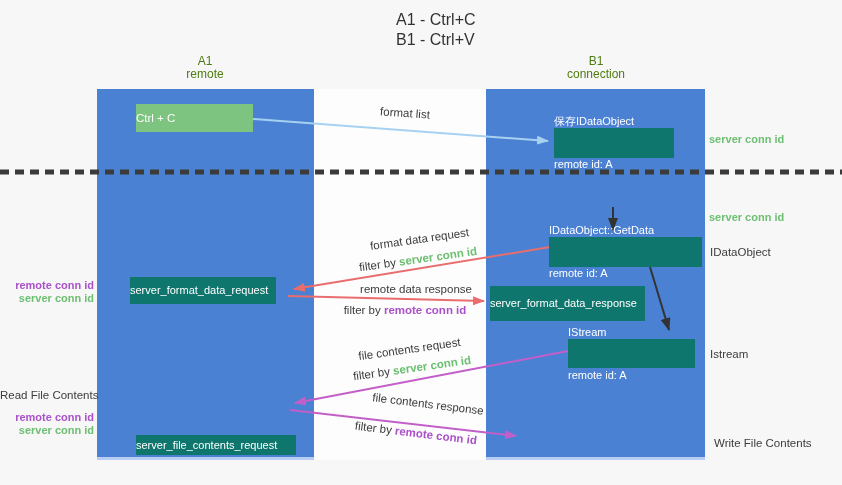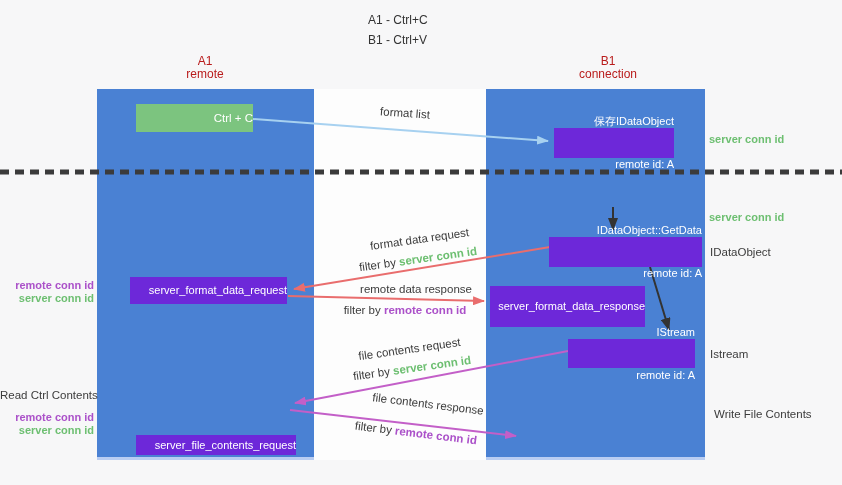--- a/index.html
+++ b/index.html
@@ -1,26 +1,26 @@
 <!DOCTYPE html>
 <html><head>
 <meta charset="utf-8">
 <style>
   html,body{margin:0;padding:0;background:#f7f7f8;}
   .stage{position:relative;width:842px;height:485px;background:#f7f7f8;overflow:hidden;
          font-family:"Liberation Sans","DejaVu Sans",sans-serif;color:#3c3c3c;}
   .whiteband{position:absolute;background:#fdfdfd;}
   .column{position:absolute;background:#4a81d3;border-bottom:3px solid #b9cdf2;}
   .svglayer{position:absolute;left:0;top:0;pointer-events:none;}
-  .box{position:absolute;display:flex;flex-direction:column;align-items:flex-end;justify-content:center;
+  .box{position:absolute;display:flex;flex-direction:column;align-items:flex-start;justify-content:center;
        text-align:center;color:#ffffff;font-size:11px;line-height:13px;white-space:nowrap;}
-  .box.orange{background:#6d28d9;gap:30px;}
+  .box.orange{background:#0f766e;gap:30px;}
   .box.green{background:#7cc47f;font-size:11.5px;}
-  .title{position:absolute;font-size:12px;line-height:20px;color:#333333;}
-  .colhead{position:absolute;width:120px;text-align:center;font-size:12px;line-height:13px;color:#b91c1c;}
+  .title{position:absolute;font-size:16px;line-height:20px;color:#333333;margin-left:28px;}
+  .colhead{position:absolute;width:120px;text-align:center;font-size:12px;line-height:13px;color:#4d7c0f;}
   .lbl{position:absolute;font-size:11.5px;color:#3c3c3c;white-space:nowrap;text-align:center;}
   .rot-n8{transform:rotate(-8deg);}
   .rot-p7{transform:rotate(7deg);}
   .rot-p4{transform:rotate(4deg);}
   .g{color:#6dbf71;font-weight:bold;}
   .p{color:#ab51c9;font-weight:bold;}
   .side{position:absolute;font-size:11px;line-height:13px;white-space:nowrap;}
   .side.right-align{text-align:right;}
   .blk{color:#3c3c3c;font-size:11.5px;font-weight:normal;}
 </style>
@@ -31,21 +31,21 @@
 
   <div class="title" style="left:368px;top:10px;">
     <div>A1 - Ctrl+C</div>
     <div>B1 - Ctrl+V</div>
   </div>
 
   <div class="colhead" style="left:145px;top:55px;">
     <div>A1</div>
     <div>remote</div>
   </div>
-  <div class="colhead" style="left:548px;top:55px;">
+  <div class="colhead" style="left:536px;top:55px;">
     <div>B1</div>
     <div>connection</div>
   </div>
 
   <div class="whiteband" style="left:314px;top:89px;width:172px;height:371px;"></div>
 
   <div class="column" style="left:97px;top:89px;width:217px;height:368px;"></div>
   <div class="column" style="left:486px;top:89px;width:219px;height:368px;"></div>
 
   <svg class="svglayer" width="842" height="485">
@@ -74,36 +74,36 @@
     <line x1="568" y1="351" x2="295" y2="403" stroke="#c35fc8" stroke-width="2" marker-end="url(#mmagenta)"></line>
     <line x1="290" y1="410" x2="516" y2="436" stroke="#c35fc8" stroke-width="2" marker-end="url(#mmagenta)"></line>
 
     <line x1="613" y1="207" x2="613" y2="230" stroke="#333333" stroke-width="2" marker-end="url(#mblack)"></line>
     <line x1="650" y1="267" x2="669" y2="330" stroke="#333333" stroke-width="2" marker-end="url(#mblack)"></line>
   </svg>
 
   <div class="box green" style="left:136px;top:104px;width:117px;height:28px;">
     <div>Ctrl + C</div>
   </div>
-  <div class="box orange" style="left:130px;top:277px;width:157px;height:27px;">
+  <div class="box orange" style="left:130px;top:277px;width:146px;height:27px;">
     <div>server_format_data_request</div>
   </div>
   <div class="box orange" style="left:136px;top:393px;width:160px;height:20px;margin-top:42px;">
     <div>server_file_contents_request</div>
   </div>
 
   <div class="box orange" style="left:554px;top:128px;width:120px;height:30px;">
     <div>保存IDataObject</div>
     <div>remote id: A</div>
   </div>
   <div class="box orange" style="left:549px;top:237px;width:153px;height:30px;">
     <div>IDataObject::GetData</div>
     <div>remote id: A</div>
   </div>
-  <div class="box orange" style="left:490px;top:286px;width:155px;height:41px;">
+  <div class="box orange" style="left:490px;top:286px;width:155px;height:35px;">
     <div>server_format_data_response</div>
   </div>
   <div class="box orange" style="left:568px;top:339px;width:127px;height:29px;">
     <div>IStream</div>
     <div>remote id: A</div>
   </div>
 
   <div class="lbl rot-p4" style="left:360px;top:107px;width:90px;">format list</div>
 
   <div class="lbl rot-n8" style="left:362px;top:233px;width:115px;">format data request</div>
@@ -121,23 +121,23 @@
     <span>filter by </span><span class="g">server conn id</span>
   </div>
 
   <div class="lbl rot-p7" style="left:368px;top:398px;width:120px;">file contents response</div>
   <div class="lbl rot-p7" style="left:346px;top:427px;width:140px;">
     <span>filter by </span><span class="p">remote conn id</span>
   </div>
 
   <div class="side right-align p" style="left:0px;top:279px;width:94px;">remote conn id</div>
   <div class="side right-align g" style="left:0px;top:292px;width:94px;">server conn id</div>
-  <div class="side right-align blk" style="left:0px;top:389px;width:94px;">Read Ctrl Contents</div>
+  <div class="side right-align blk" style="left:0px;top:389px;width:94px;">Read File Contents</div>
   <div class="side right-align p" style="left:0px;top:411px;width:94px;">remote conn id</div>
   <div class="side right-align g" style="left:0px;top:424px;width:94px;">server conn id</div>
 
   <div class="side g" style="left:709px;top:133px;">server conn id</div>
   <div class="side g" style="left:709px;top:211px;">server conn id</div>
   <div class="side blk" style="left:710px;top:246px;">IDataObject</div>
   <div class="side blk" style="left:710px;top:348px;">Istream</div>
-  <div class="side blk" style="left:714px;top:408px;text-align:center;">Write File Contents</div>
+  <div class="side blk" style="left:714px;top:437px;text-align:center;">Write File Contents</div>
 
 </div>
 
 </body></html>

